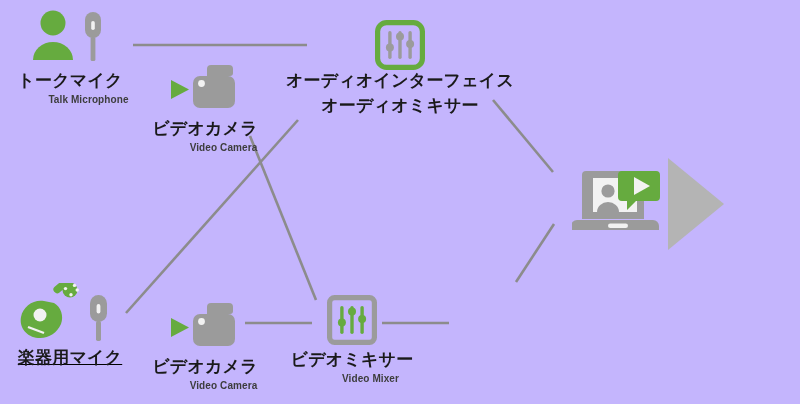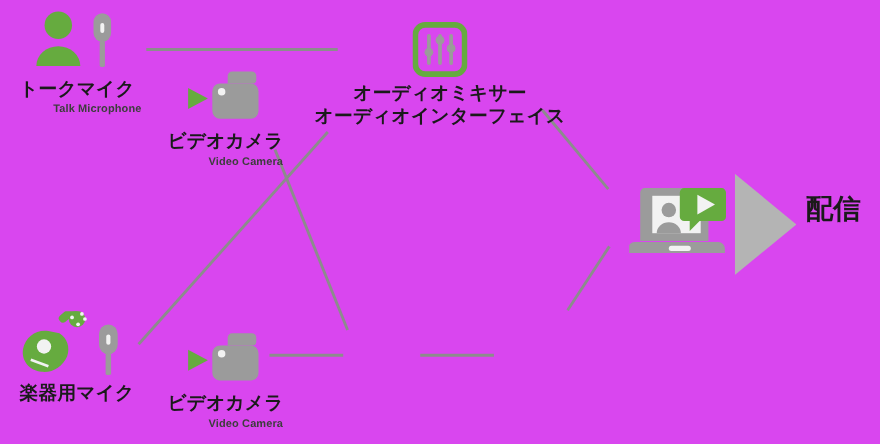--- a/index.html
+++ b/index.html
@@ -4,21 +4,21 @@
 <style>
   html, body {
     margin: 0;
     padding: 0;
     background: #f2f2f2;
   }
   #stage {
     position: relative;
     width: 800px;
     height: 404px;
-    background: #d946ef;
+    background: #c4b5fd;
     font-family: "Liberation Sans", "DejaVu Sans", sans-serif;
     overflow: hidden;
   }
   #wires {
     position: absolute;
     left: 0;
     top: 0;
     width: 800px;
     height: 404px;
     pointer-events: none;
@@ -54,21 +54,21 @@
     margin-top: 3px;
     line-height: 1.2;
     padding-left: 37px;
   }
   .label-en.wide {
     font-size: 9.5px;
   }
   #node-talk-mic      { left: 0px;   top: 8px;   width: 140px; }
   #node-video-cam-top { left: 140px; top: 62px;  width: 130px; }
   #node-audio-mixer   { left: 280px; top: 20px;  width: 240px; }
-  #node-instrument    { left: 0px;   top: 283px; width: 140px; }
+  #node-instrument    { left: 0px;   top: 283px; width: 140px; text-decoration: underline; }
   #node-video-cam-bot { left: 140px; top: 300px; width: 130px; }
   #node-video-mixer   { left: 282px; top: 295px; width: 140px; }
   #node-video-capture { left: 415px; top: 295px; width: 152px; }
   #node-laptop        { left: 570px; top: 163px; width: 95px;  }
   #node-delivery-label{ left: 715px; top: 178px; width: 85px;  }
   #node-delivery-arrow{ left: 668px; top: 158px; width: 56px;  height: 92px; }
   .delivery-text {
     font-size: 25px;
     font-weight: bold;
     color: #1a1a1a;
@@ -127,22 +127,22 @@
         <g fill="#9b9b9b">
           <rect x="13.2" y="11" width="3.4" height="28" rx="1.7"></rect>
           <rect x="23.3" y="11" width="3.4" height="28" rx="1.7"></rect>
           <rect x="33.4" y="11" width="3.4" height="28" rx="1.7"></rect>
           <circle cx="14.9" cy="27.5" r="4"></circle>
           <circle cx="25" cy="16.5" r="4"></circle>
           <circle cx="35.1" cy="24" r="4"></circle>
         </g>
       </svg>
     </span>
+    <div class="label-ja" style="margin-top:1px">オーディオインターフェイス</div>
     <div class="label-ja">オーディオミキサー</div>
-    <div class="label-ja" style="margin-top:1px">オーディオインターフェイス</div>
   </div>
 
   <div class="node" id="node-instrument">
     <span class="icon-wrap">
       <svg width="112" height="60" viewBox="0 0 112 60" xmlns="http://www.w3.org/2000/svg">
         <g fill="#66ab3f">
           <path d="M30 18 C20 16 9 23 7 34 C5 45 13 54 24 55 C34 56 43 50 47 41 C50 33 47 24 40 20 Z"></path>
           <rect x="38" y="6" width="26" height="7.5" rx="3.5" transform="rotate(-40 38 6)"></rect>
           <circle cx="56" cy="7" r="7.5"></circle>
           <circle cx="60.5" cy="2.4" r="1.7" fill="#f2f2f2"></circle>
@@ -168,20 +168,37 @@
         <path d="M4 18 L22 27.5 L4 37 Z" fill="#66ab3f"></path>
         <rect x="26" y="14" width="42" height="32" rx="7" fill="#9b9b9b"></rect>
         <path d="M40 14 L40 7 a4 4 0 0 1 4-4 L62 3 a4 4 0 0 1 4 4 L66 11 a3 3 0 0 1-3 3 Z" fill="#9b9b9b"></path>
         <circle cx="34.5" cy="21.5" r="3.4" fill="#f2f2f2"></circle>
       </svg>
     </span>
     <div class="label-ja">ビデオカメラ</div>
     <div class="label-en">Video Camera</div>
   </div>
 
+  <div class="node" id="node-video-mixer">
+    <span class="icon-wrap">
+      <svg width="50" height="50" viewBox="0 0 50 50" xmlns="http://www.w3.org/2000/svg">
+        <rect x="2.6" y="2.6" width="44.8" height="44.8" rx="5" fill="none" stroke="#9b9b9b" stroke-width="5.2"></rect>
+        <g fill="#66ab3f">
+          <rect x="13.2" y="11" width="3.4" height="28" rx="1.7"></rect>
+          <rect x="23.3" y="11" width="3.4" height="28" rx="1.7"></rect>
+          <rect x="33.4" y="11" width="3.4" height="28" rx="1.7"></rect>
+          <circle cx="14.9" cy="27.5" r="4"></circle>
+          <circle cx="25" cy="16.5" r="4"></circle>
+          <circle cx="35.1" cy="24" r="4"></circle>
+        </g>
+      </svg>
+    </span>
+    <div class="label-ja">ビデオミキサー</div>
+    <div class="label-en">Video Mixer</div>
+  </div>
 
 
   <div class="node" id="node-laptop">
     <span class="icon-wrap">
       <svg width="92" height="74" viewBox="0 0 92 74" xmlns="http://www.w3.org/2000/svg">
         <path d="M14 8 h54 a4 4 0 0 1 4 4 v44 h-62 v-44 a4 4 0 0 1 4-4 z" fill="#9b9b9b"></path>
         <rect x="21" y="15" width="44" height="34" fill="#f2f2f2"></rect>
         <g fill="#9b9b9b">
           <circle cx="36" cy="28" r="6.6"></circle>
           <path d="M25 49 a11 10 0 0 1 22 0 z"></path>
@@ -193,17 +210,14 @@
       </svg>
     </span>
   </div>
 
   <div class="node" id="node-delivery-arrow">
     <svg width="56" height="92" viewBox="0 0 56 92" xmlns="http://www.w3.org/2000/svg">
       <path d="M0 0 L56 46 L0 92 Z" fill="#b4b4b4"></path>
     </svg>
   </div>
 
-  <div class="node" id="node-delivery-label">
-    <div class="delivery-text">配信</div>
-  </div>
 
 </div>
 
 </body></html>

